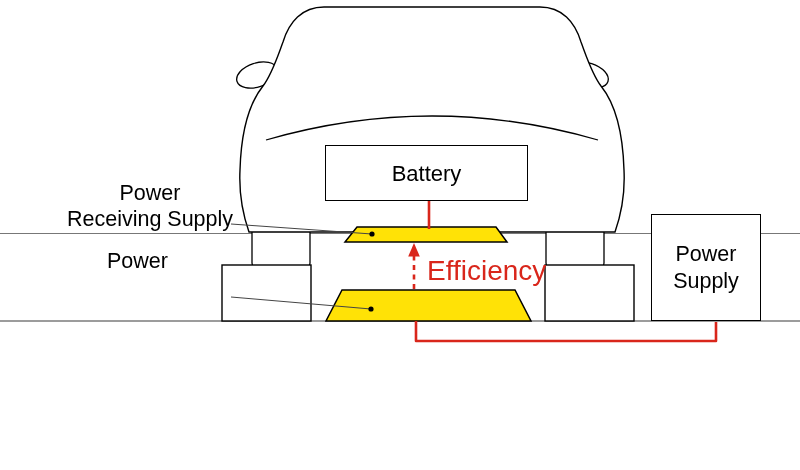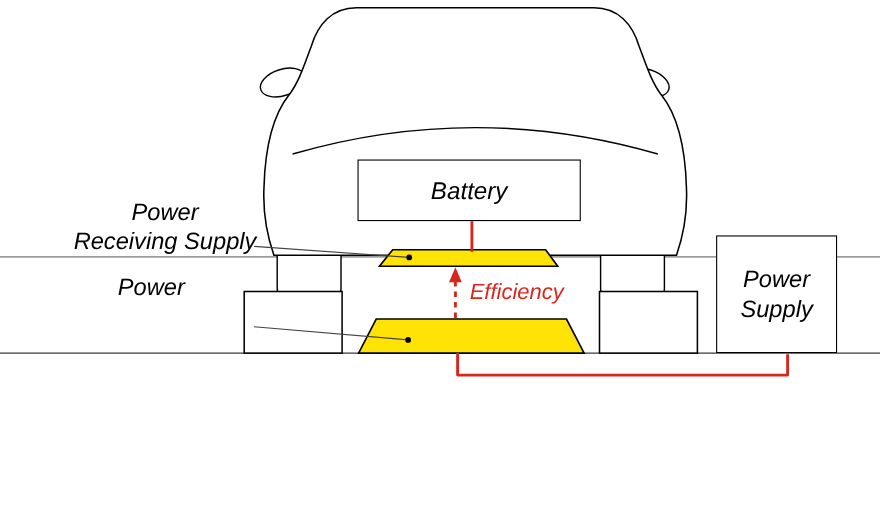--- a/index.html
+++ b/index.html
@@ -1,34 +1,34 @@
 <!DOCTYPE html>
 <html><head>
 <meta charset="utf-8">
 <style>
   html,body{margin:0;padding:0;background:#fff;}
   .stage{
     position:relative;width:800px;height:470px;background:#ffffff;
-    font-family:"Liberation Sans","DejaVu Sans",sans-serif;color:#000;overflow:hidden;font-style:italic;
+    font-family:"Liberation Sans","DejaVu Sans",sans-serif;color:#000;overflow:hidden;
   }
   .stage svg{position:absolute;left:0;top:0;}
   .box{
     position:absolute;background:#ffffff;border:1.6px solid #000;
     display:flex;align-items:center;justify-content:center;text-align:center;
     font-size:22px;line-height:27px;
   }
   .battery-box{left:325px;top:145px;width:201px;height:54px;}
   .supply-box{left:651px;top:214px;width:108px;height:105px;flex-direction:column;font-size:21.5px;}
   .side-label{
     position:absolute;text-align:center;font-size:21.5px;line-height:26px;color:#000;
   }
   .recv-label{left:40px;top:180px;width:220px;}
   .trans-label{left:15px;top:248px;width:245px;}
   .efficiency-label{
-    position:absolute;left:427px;top:255px;font-size:20px;color:#D9261B;
+    position:absolute;left:427px;top:255px;font-size:28px;color:#D9261B;
   }
 </style>
 </head>
 <body>
 
 <div class="stage">
 
   <svg width="800" height="470" viewBox="0 0 800 470">
 
     <line x1="0" y1="233.5" x2="800" y2="233.5" stroke="#777777" stroke-width="1"></line>

